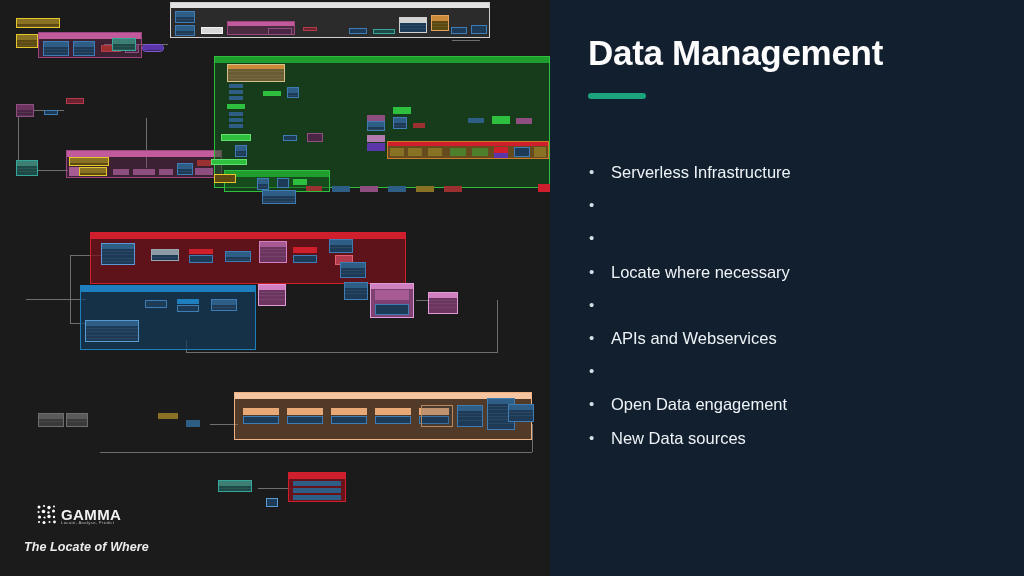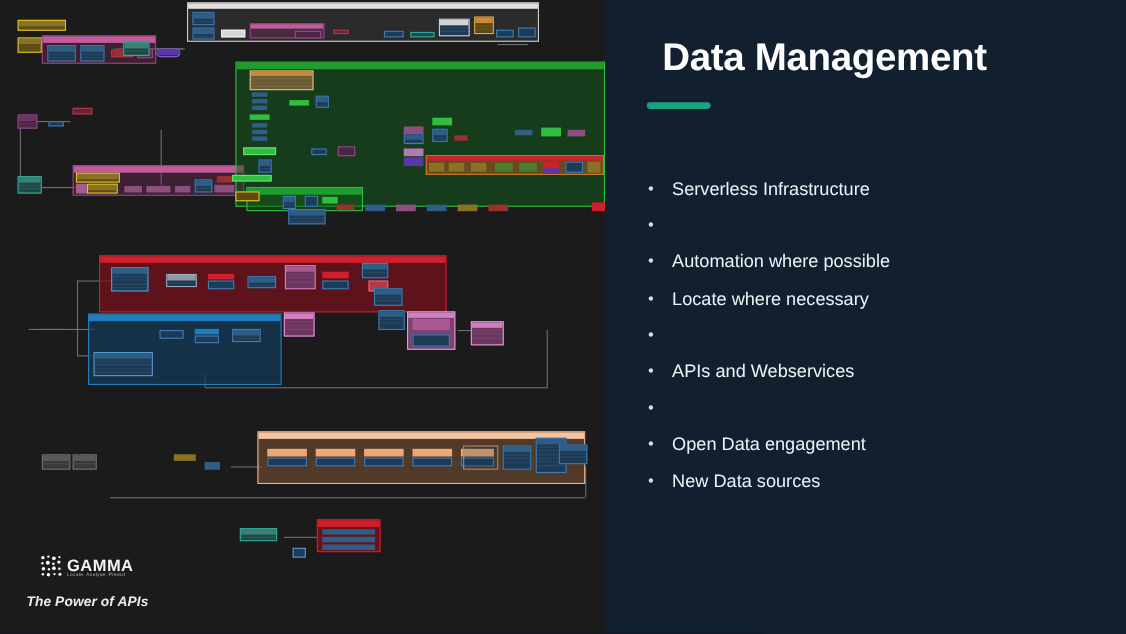--- a/index.html
+++ b/index.html
@@ -29,21 +29,21 @@
   .edge{position:absolute;background:#6f6f6f;}
   .edge.h{height:0.7px;}
   .edge.v{width:0.7px;}
 
   
   .right-panel{
     position:absolute;left:550px;top:0;width:474px;height:576px;
     background:#121f2e;
   }
   .title{
-    position:absolute;left:52px;top:33px;
+    position:absolute;left:38px;top:33px;
     font-size:35px;font-weight:bold;color:#fdfdfd;
     letter-spacing:-0.3px;white-space:nowrap;
   }
   .accent{
     position:absolute;left:38px;top:93px;width:58px;height:6px;
     border-radius:3px;background:#1ba37e;
   }
   .bullets{position:absolute;left:38px;top:160px;width:420px;}
   .bullet{
     display:flex;align-items:flex-start;
@@ -459,39 +459,38 @@
               <circle cx="3" cy="19" r="1.1"></circle>
                 <circle cx="8" cy="19.5" r="1.5"></circle>
               <circle cx="13.5" cy="19" r="1"></circle>
                 <circle cx="18.5" cy="19" r="1.4"></circle>
             </g>
           </svg>
         </span>
         <span class="logo-name">GAMMA</span>
       </div>
       <div class="logo-tag">Locate, Analyse, Predict</div>
-      <div class="logo-slogan">The Power of APIs</div>
+      <div class="logo-slogan">The Locate of Where</div>
     </div>
   </div>
 
   <div class="right-panel">
     <div class="title">Data Management</div>
     <div class="accent"></div>
 
     <div class="bullets">
       <div class="bullet">
         <span class="dot">•</span>
         <span class="btxt">Serverless Infrastructure</span>
       </div>
       <div class="bullet">
         <span class="dot">•</span>
       </div>
       <div class="bullet">
         <span class="dot">•</span>
-        <span class="btxt">Automation where possible</span>
       </div>
       <div class="bullet">
         <span class="dot">•</span>
         <span class="btxt">Locate where necessary</span>
       </div>
       <div class="bullet">
         <span class="dot">•</span>
       </div>
       <div class="bullet">
         <span class="dot">•</span>

